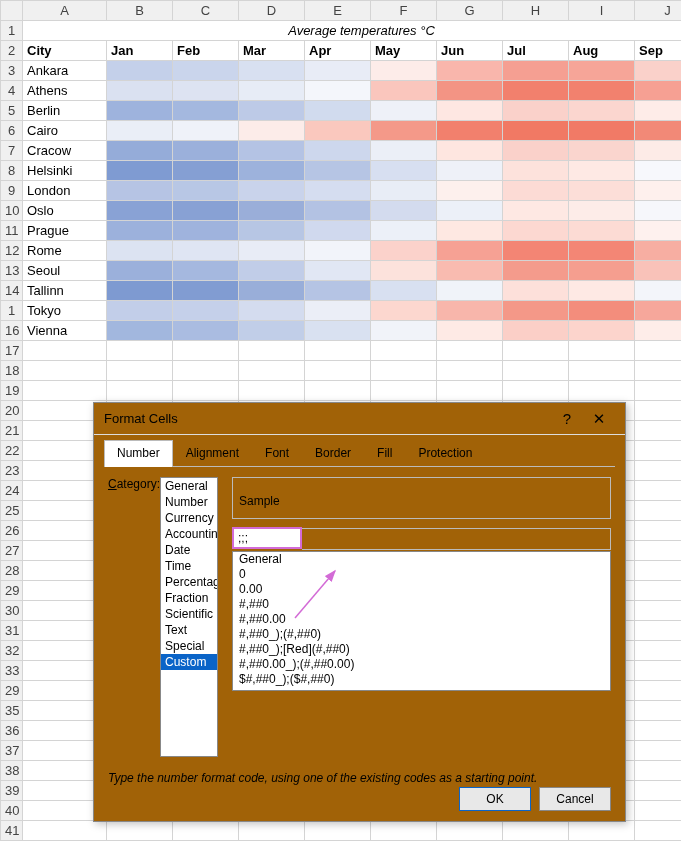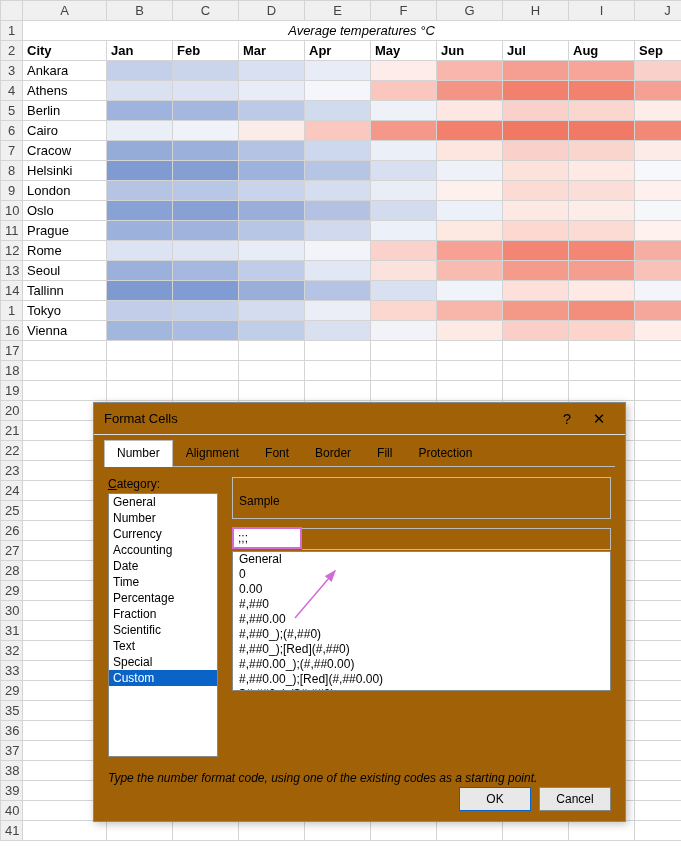--- a/index.html
+++ b/index.html
@@ -76,21 +76,21 @@
     background: #fff;
   }
   .tabstrip-border {
     margin: 0 10px; border-bottom: 1px solid #bbb;
   }
   .dialog-body {
     padding: 10px 14px;
     display: flex; gap: 14px;
     height: 300px;
   }
-  .left-col { width: 110px; display: flex; flex-direction: column; }
+  .left-col { width: 110px; display: flex; flex-direction: row; }
   .label { margin-bottom: 2px; }
   .underline { text-decoration: underline; }
   .category-list {
     flex: 1; border: 1px solid #888;
     overflow-y: scroll;
     background: #fff;
   }
   .category-list .item {
     padding: 1px 4px; cursor: pointer;
   }
@@ -754,21 +754,20 @@
       </div>
       <div class="format-list" id="format-list">
           <div class="fitem">General</div>
           <div class="fitem">0</div>
           <div class="fitem">0.00</div>
           <div class="fitem">#,##0</div>
           <div class="fitem">#,##0.00</div>
           <div class="fitem">#,##0_);(#,##0)</div>
           <div class="fitem">#,##0_);[Red](#,##0)</div>
           <div class="fitem">#,##0.00_);(#,##0.00)</div>
-          <div class="fitem">#,##0.00_);[Red](#,##0.00)</div>
           <div class="fitem">$#,##0_);($#,##0)</div>
         </div>
     </div>
   </div>
   <div class="hint">Type the number format code, using one of the existing codes as a starting point.</div>
   <div class="footer">
     <button class="btn primary">OK</button>
     <button class="btn">Cancel</button>
   </div>
   <svg class="arrow-svg" viewBox="0 0 60 60">

